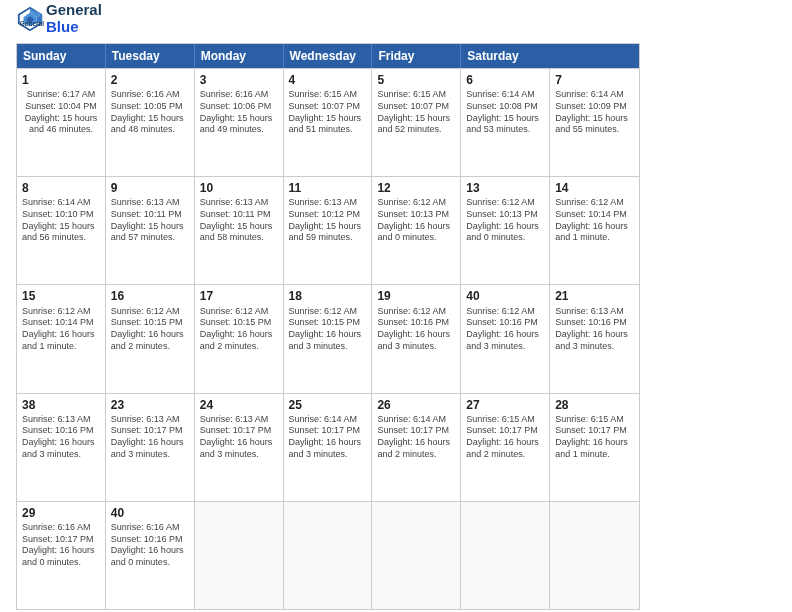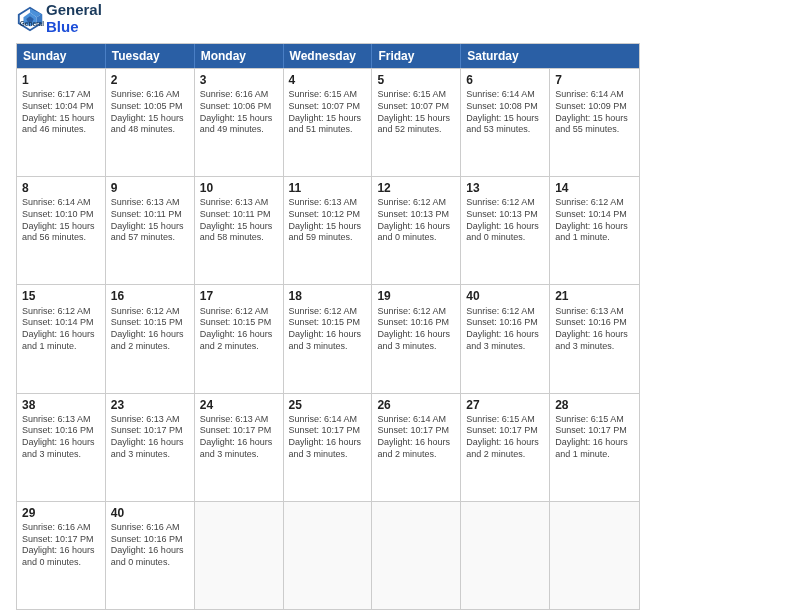--- a/index.html
+++ b/index.html
@@ -131,21 +131,21 @@
         <div class="cal-header-cell">Tuesday</div>
         <div class="cal-header-cell">Monday</div>
         <div class="cal-header-cell">Wednesday</div>
         <div class="cal-header-cell">Friday</div>
         <div class="cal-header-cell">Saturday</div>
       </div>
     <div class="cal-body">
     <div class="cal-row">
           <div class="cal-cell">
             <span class="day-num">1</span>
-            <div class="cell-text" style="white-space: pre-line;">Sunrise: 6:17 AM
+            <div class="cell-text" style="white-space: pre-line; text-align: center;">Sunrise: 6:17 AM
 Sunset: 10:04 PM
 Daylight: 15 hours
 and 46 minutes.</div>
           </div>
           <div class="cal-cell">
             <span class="day-num">2</span>
             <div class="cell-text" style="white-space: pre-line;">Sunrise: 6:16 AM
 Sunset: 10:05 PM
 Daylight: 15 hours
 and 48 minutes.</div>

